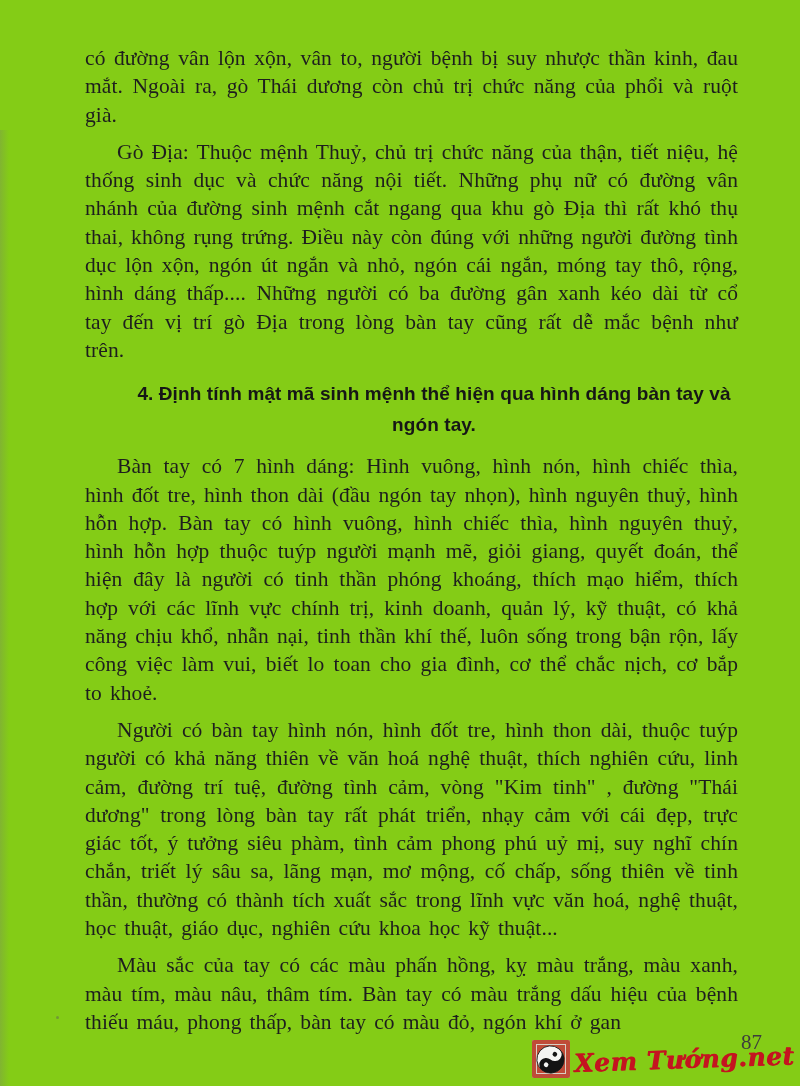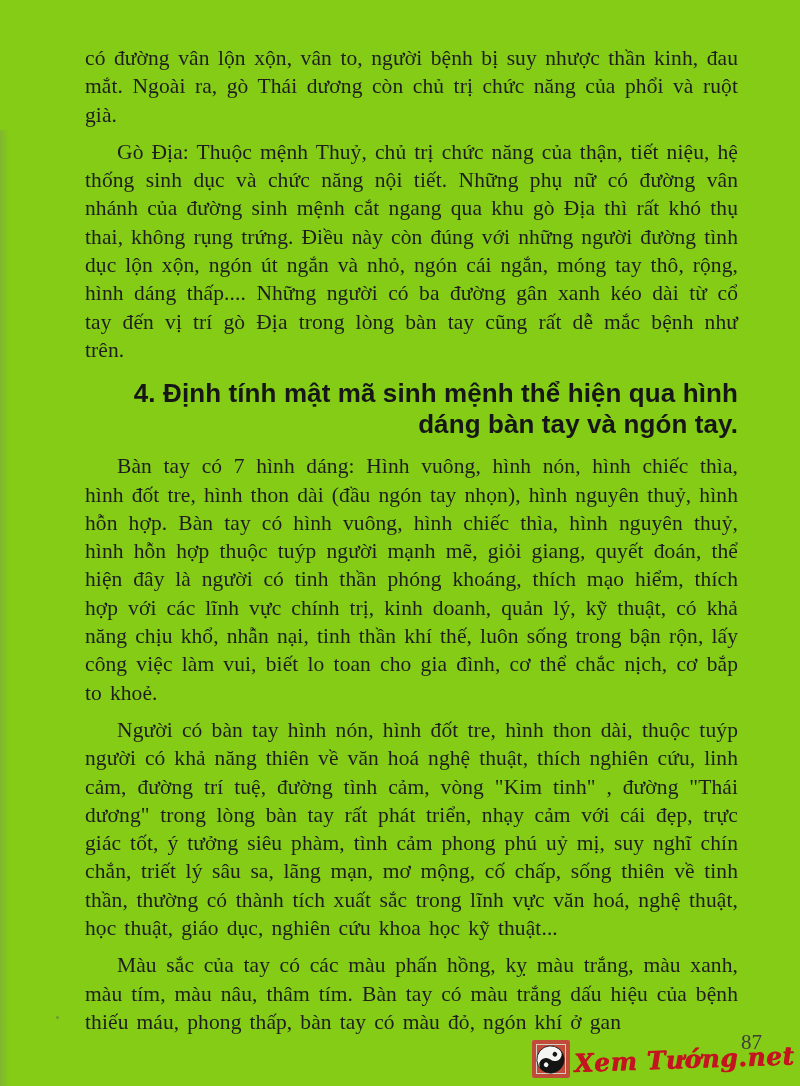--- a/index.html
+++ b/index.html
@@ -44,25 +44,25 @@
     text-indent: 32px;
     letter-spacing: 0.1px;
     word-spacing: 2.5px;
     color: #1e1e1e;
   }
   .body-par.no-indent { text-indent: 0; }
   .section-heading {
     margin: 14px 0 12px 45px;
     font-family: "Liberation Sans", sans-serif;
     font-weight: bold;
-    font-size: 26px;
+    font-size: 19px;
     line-height: 31px;
     letter-spacing: 0.1px;
     color: #161616;
-    text-align: right;
+    text-align: center;
   }
   .page-number {
     position: absolute;
     left: 741px; top: 1030px;
     font-family: "Liberation Serif", serif;
     font-size: 21px;
     font-weight: normal;
     color: #3d3d3d;
     z-index: 1;
   }

